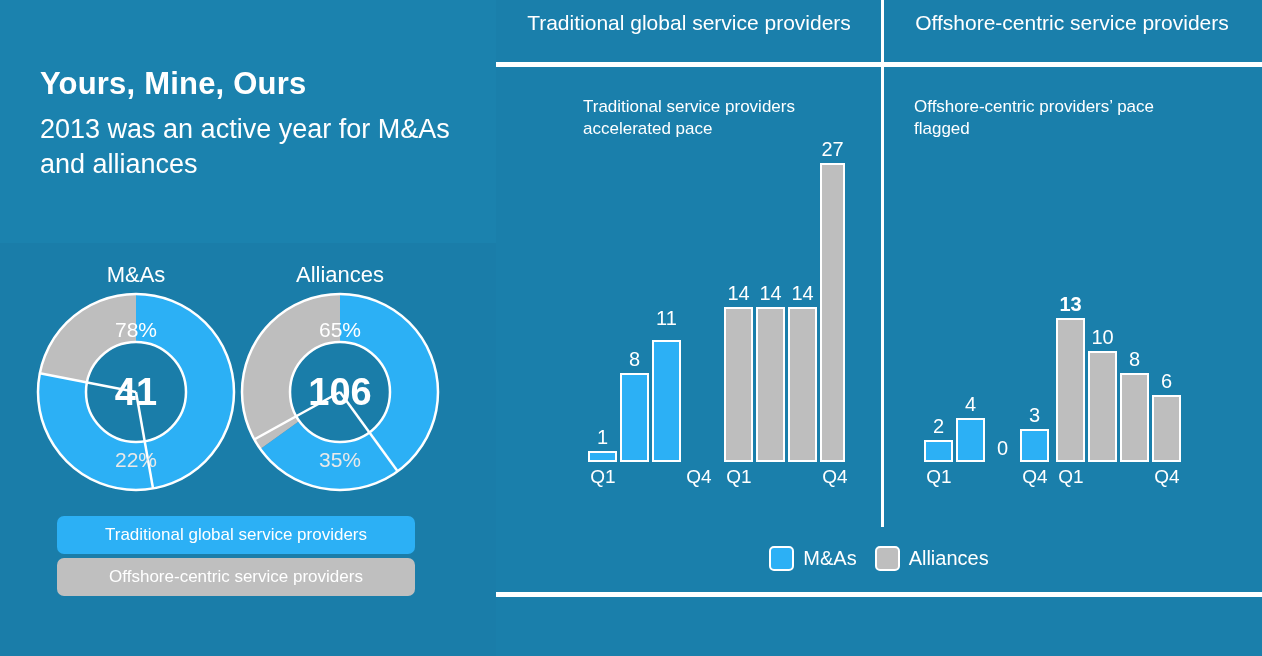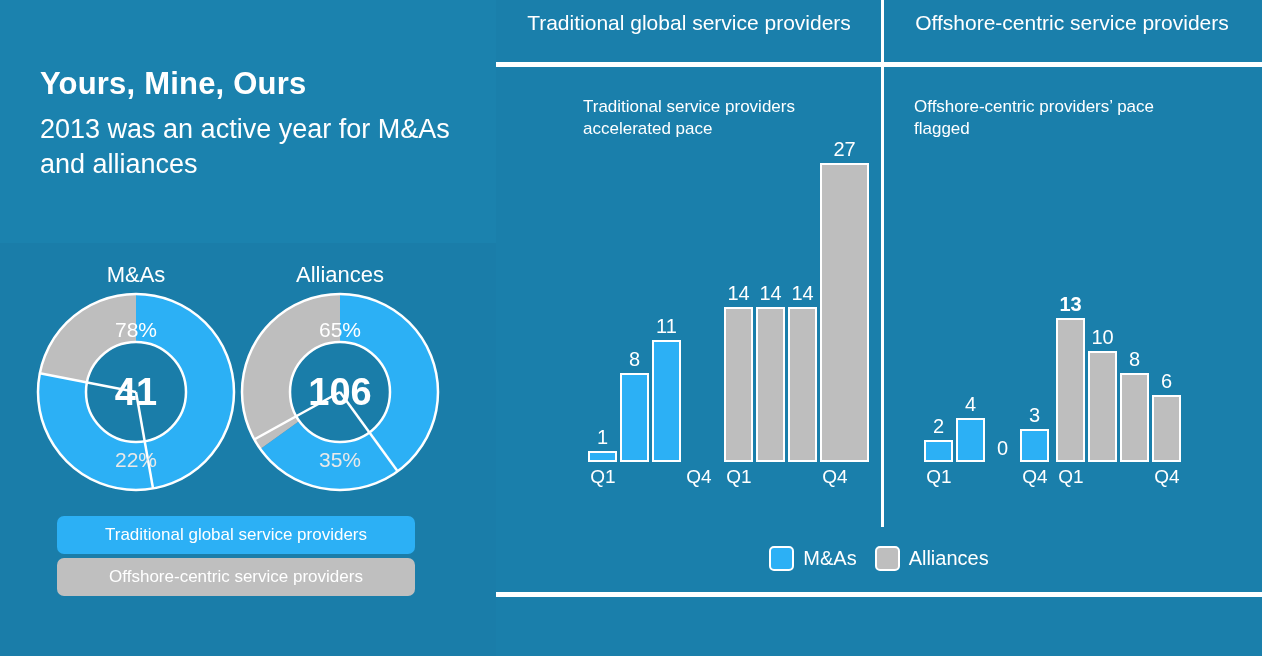--- a/index.html
+++ b/index.html
@@ -188,21 +188,21 @@
       <div class="bargroup" style="left:72px; gap:3px;">
         <div class="bar-slot" style="width:29px;">
           <div class="bar-value" style="bottom:13px;">1</div>
           <div class="bar blue" style="height:11px;"></div>
         </div>
         <div class="bar-slot" style="width:29px;">
           <div class="bar-value" style="bottom:91px;">8</div>
           <div class="bar blue" style="height:89px;"></div>
         </div>
         <div class="bar-slot" style="width:29px;">
-          <div class="bar-value" style="bottom:124px;">11</div>
+          <div class="bar-value" style="bottom:132px;">11</div>
           <div class="bar blue" style="height:122px;"></div>
         </div>
         <div class="bar-slot" style="width:29px;margin-left:40px;">
           <div class="bar-value" style="bottom:135px;">12</div>
           <div class="bar blue" style="height:133px;"></div>
         </div>
       </div>
 
       <div class="bargroup" style="left:208px; gap:3px;">
         <div class="bar-slot" style="width:29px;">
@@ -210,21 +210,21 @@
           <div class="bar grey" style="height:155px;"></div>
         </div>
         <div class="bar-slot" style="width:29px;">
           <div class="bar-value" style="bottom:157px;">14</div>
           <div class="bar grey" style="height:155px;"></div>
         </div>
         <div class="bar-slot" style="width:29px;">
           <div class="bar-value" style="bottom:157px;">14</div>
           <div class="bar grey" style="height:155px;"></div>
         </div>
-        <div class="bar-slot" style="width:49px;">
+        <div class="bar-slot" style="width:25px;">
           <div class="bar-value" style="bottom:301px;">27</div>
           <div class="bar grey" style="height:299px;"></div>
         </div>
       </div>
       <div class="qlabel" style="left:57px;">Q1</div>
       <div class="qlabel" style="left:153px;">Q4</div>
       <div class="qlabel" style="left:193px;">Q1</div>
       <div class="qlabel" style="left:289px;">Q4</div>
     </div>
 

